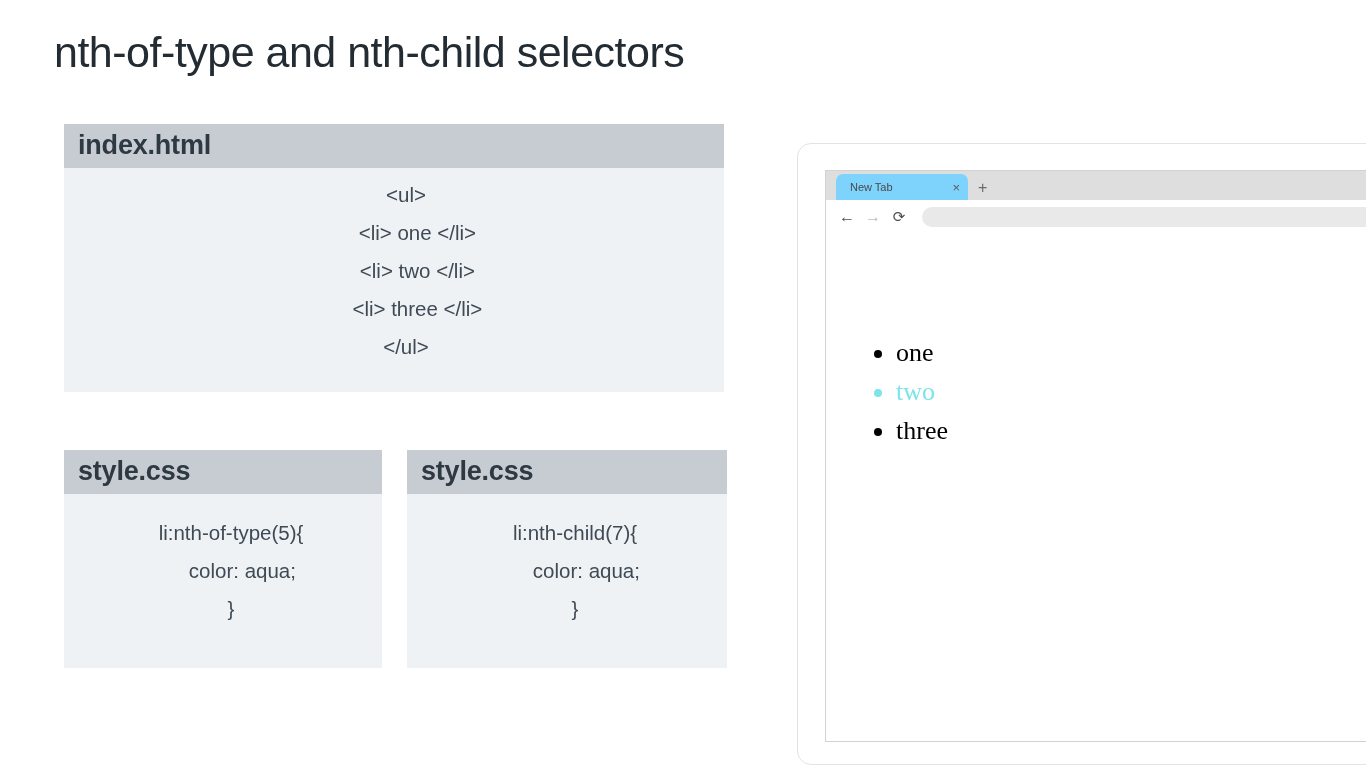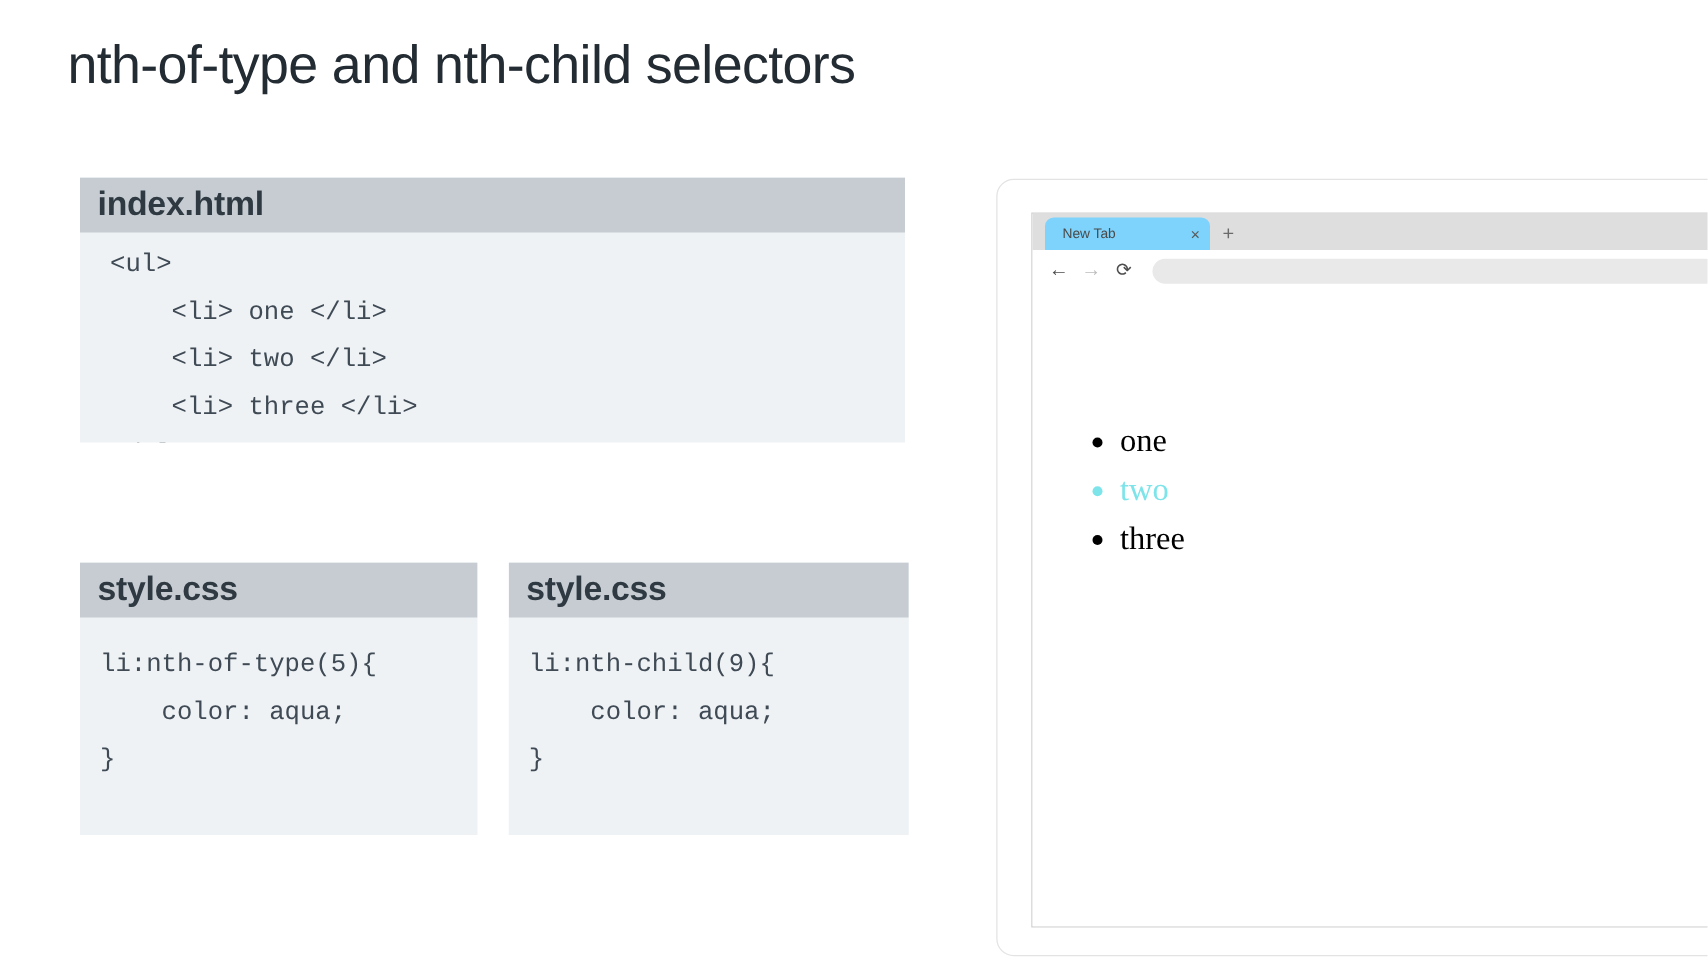--- a/index.html
+++ b/index.html
@@ -39,34 +39,35 @@
     color: #2e3942;
     font-size: 27px;
     font-weight: 600;
     letter-spacing: -0.2px;
     padding: 4px 0 6px 14px;
     height: 44px;
     line-height: 34px;
     white-space: nowrap;
   }
   .code-card-body {
-    font-family: Liberation Mono, monospace;
+    font-family: Liberation Sans, sans-serif;
     font-size: 20.5px;
     line-height: 38px;
     color: #3f4a55;
     white-space: pre;
     padding: 8px 0 0 24px;
+    text-align: center;
   }
 
   
   #card-index {
     left: 64px;
-    top: 142px;
+    top: 124px;
     width: 660px;
-    height: 212px;
+    height: 268px;
   }
 
   
   #card-style-left {
     left: 64px;
     top: 450px;
     width: 318px;
     height: 218px;
   }
   #card-style-right {
@@ -201,21 +202,21 @@
 
 <div class="code-card" id="card-style-left">
   <div class="code-card-header">style.css</div>
   <pre class="code-card-body">li:nth-of-type(5){
     color: aqua;
 }</pre>
 </div>
 
 <div class="code-card" id="card-style-right">
   <div class="code-card-header">style.css</div>
-  <pre class="code-card-body">li:nth-child(9){
+  <pre class="code-card-body">li:nth-child(7){
     color: aqua;
 }</pre>
 </div>
 
 <div class="browser-outer"></div>
 
 <div class="browser-window">
 
   <div class="tab-strip">
     <div class="tab">

